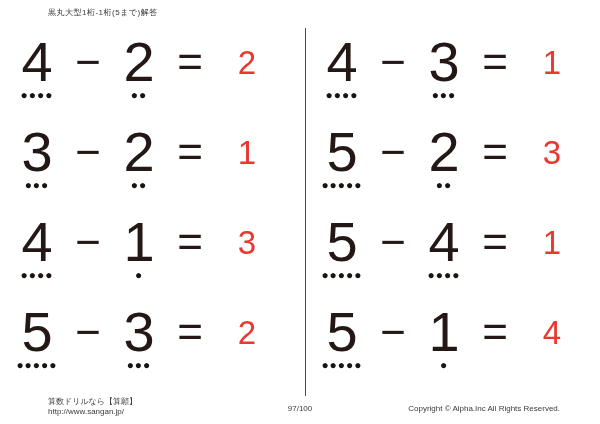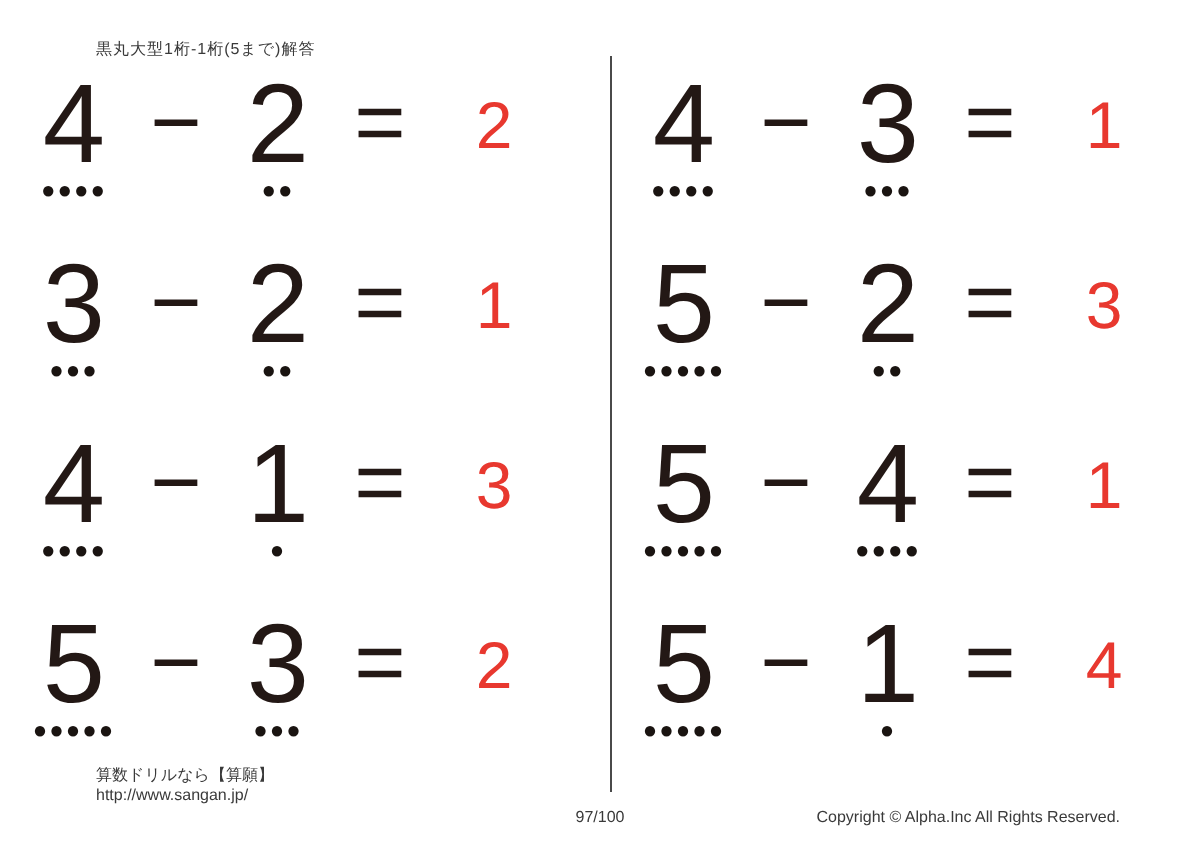--- a/index.html
+++ b/index.html
@@ -6,21 +6,21 @@
   html, body { width: 600px; height: 424px; }
   body {
     background: #ffffff;
     font-family: "Liberation Sans", sans-serif;
     color: #231815;
     position: relative;
     overflow: hidden;
   }
   .header-title {
     position: absolute;
-    top: 19px;
+    top: 7px;
     left: 48px;
     font-size: 8px;
     color: #3a3a3a;
     letter-spacing: 0.5px;
   }
   .divider {
     position: absolute;
     left: 305px;
     top: 28px;
     width: 1px;
@@ -80,21 +80,21 @@
   }
   .footer {
     position: absolute;
     bottom: 5px;
     left: 0;
     width: 600px;
     height: 24px;
     font-size: 8px;
     color: #3a3a3a;
   }
-  .footer-left { position: absolute; left: 48px; bottom: 16px; line-height: 10px; }
+  .footer-left { position: absolute; left: 48px; bottom: 2px; line-height: 10px; }
   .footer-center { position: absolute; left: 0; right: 0; bottom: 6px; text-align: center; }
   .footer-right { position: absolute; right: 40px; bottom: 6px; margin-left: 44px; }
 </style>
 </head>
 <body>
 
 <div class="header-title">黒丸大型1桁-1桁(5まで)解答</div>
 
 <div class="divider"></div>
 

